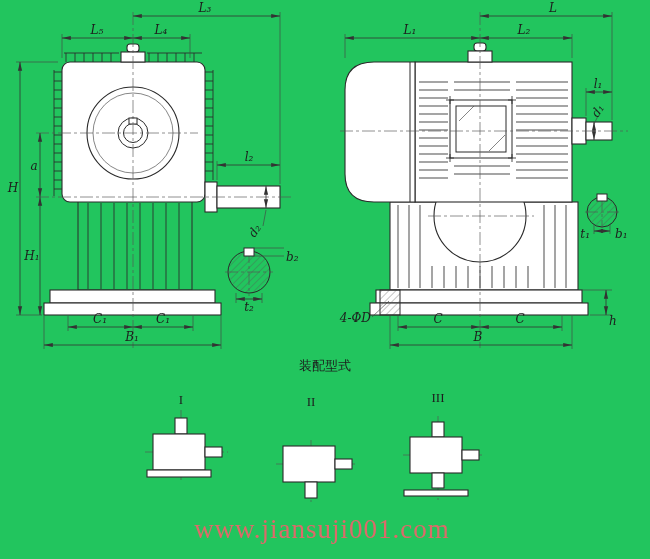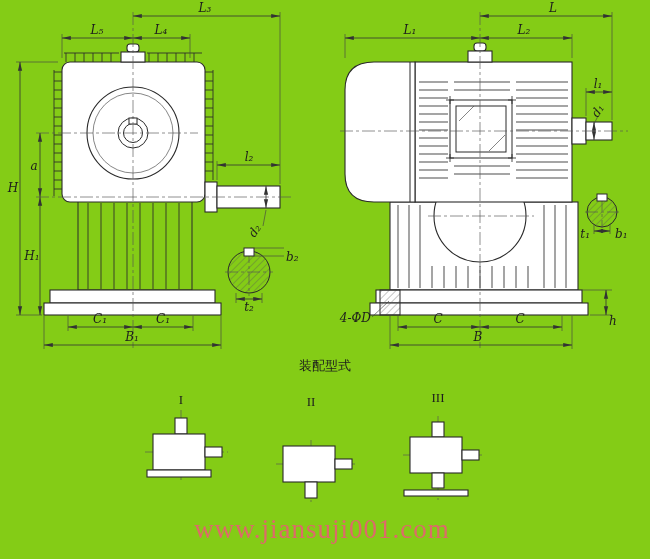--- a/index.html
+++ b/index.html
@@ -1,16 +1,16 @@
 <!DOCTYPE html>
 <html><head>
 <meta charset="utf-8">
 <style>
   html,body { margin:0; padding:0; background:#ffffff; }
-  .page { width:650px; height:559px; position:relative; background:#84cc16; overflow:hidden; }
+  .page { width:650px; height:559px; position:relative; background:#22c55e; overflow:hidden; }
   svg { display:block; }
   .ol      { fill:#ffffff; stroke:#2a2a2a; stroke-width:1.1; }
   .ln      { fill:none;    stroke:#2a2a2a; stroke-width:1; }
   .lnw     { fill:#ffffff; stroke:#2a2a2a; stroke-width:1; }
   .fin     { fill:none;    stroke:#2a2a2a; stroke-width:.85; }
   .cl      { fill:none;    stroke:#555;    stroke-width:.65; stroke-dasharray:13 3 3 3; }
   .thin    { fill:none;    stroke:#444;    stroke-width:.65; }
   .dimln   { fill:none;    stroke:#333;    stroke-width:.8; }
   .hatched { fill:url(#hatch); stroke:#2a2a2a; stroke-width:1; }
   text.dim   { font:italic 12px "DejaVu Serif","Liberation Serif",serif; fill:#1d1d1d; }

